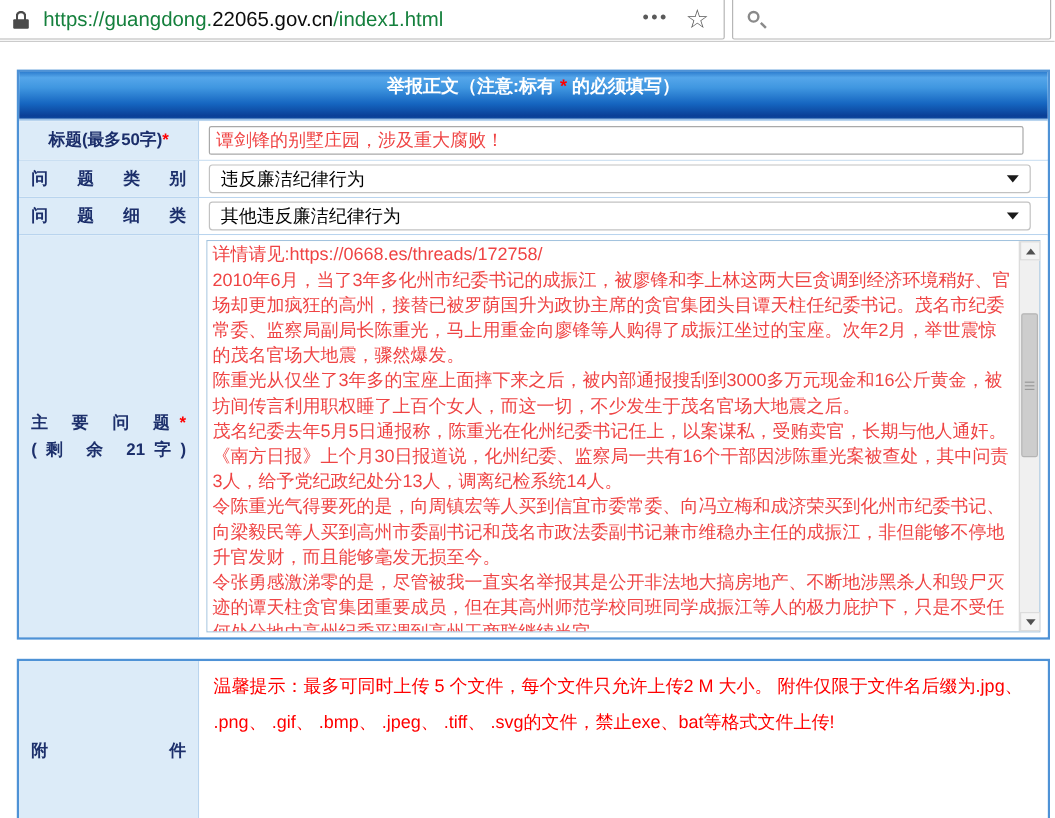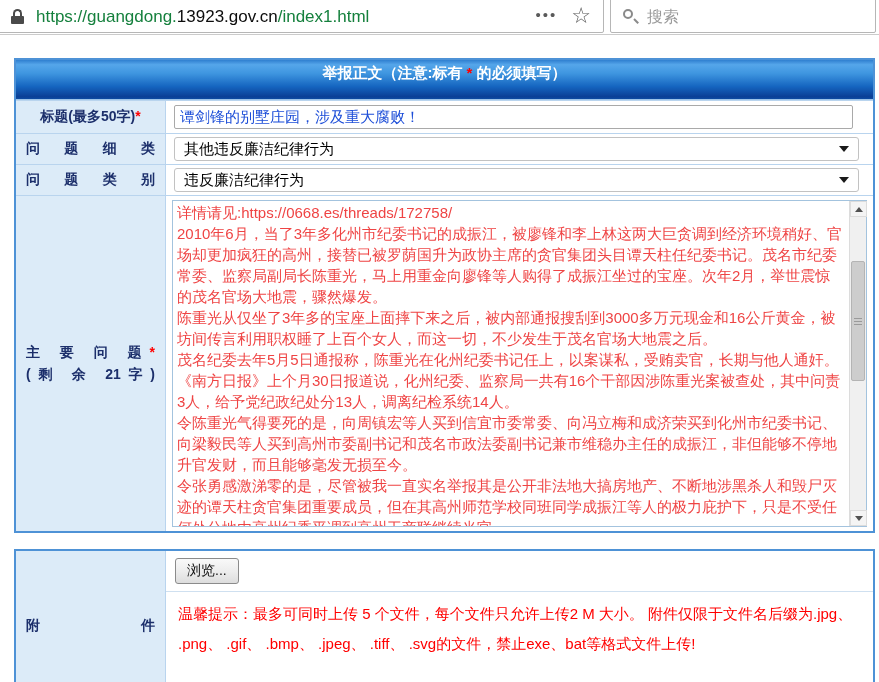--- a/index.html
+++ b/index.html
@@ -51,21 +51,21 @@
   .cell-label { width:150px; flex:0 0 150px; background:#dcebf8; border-right:1px solid #b9d4ee;
     display:flex; flex-direction:column; align-items:center; justify-content:center;
     font-weight:bold; font-size:14px; color:#1c2f6b; padding:0 10px; }
   .spread { width:100%; text-align:justify; text-align-last:justify; }
   .cell-content { flex:1 1 auto; background:#fff; display:flex; align-items:center;
     padding:4px 8px; min-width:0; }
 
   .row-title { height:33px; } .row-select { height:31px; } .row-main { height:336px; }
 
   .text-input { flex:1 1 auto; height:24px; border:1px solid #a9a9a9; border-radius:2px;
-    font-size:15px; font-family:inherit; padding:1px 5px; color:#1d4ed8; margin-right:12px; outline:none; }
+    font-size:15px; font-family:inherit; padding:1px 5px; color:#ef4444; margin-right:12px; outline:none; }
   .selectbox { flex:1 1 auto; height:24px; border:1px solid #c2c2c2; border-radius:3px;
     background:#fff; display:flex; align-items:center; justify-content:space-between;
     padding:0 9px; font-size:15px; color:#000; margin-right:6px; cursor:default; }
   .chevron-down { width:0; height:0; border-left:5px solid transparent;
     border-right:5px solid transparent; border-top:6px solid #1a1a1a; }
 
   .row-main .cell-content { align-items:stretch; padding:4px 6px; }
   .ta-wrap { position:relative; flex:1 1 auto; border:1px solid #a3c3de; background:#fff; }
   .main-textarea { position:absolute; left:0; top:0; right:17px; bottom:0; width:calc(100% - 17px);
     height:100%; border:none; resize:none; outline:none; font-family:inherit;
@@ -98,65 +98,64 @@
 <body>
 
 <div id="page">
 
   <div class="browser-bar">
     <div class="address-box">
       <span class="lock-icon">
           <span class="shackle"></span>
           <span class="body"></span>
         </span>
-      <span class="url-text"><span class="url-dim">https://guangdong.</span><span class="url-domain">13923.gov.cn</span><span class="url-dim">/index1.html</span></span>
+      <span class="url-text"><span class="url-dim">https://guangdong.</span><span class="url-domain">22065.gov.cn</span><span class="url-dim">/index1.html</span></span>
       <span class="page-actions">•••</span>
       <span class="star-icon">☆</span>
     </div>
     <div class="search-box">
       <span class="search-icon">
           <span class="glass"></span>
           <span class="handle"></span>
         </span>
-      <input class="search-input" type="text" placeholder="搜索" style="">
     </div>
     <div class="chrome-divider"></div>
   </div>
 
   <div class="panel" id="report-panel">
     <div class="panel-header"><span>举报正文（注意:标有 </span><span class="req">*</span><span> 的必须填写）</span></div>
 
     <div class="frow row-title">
       <div class="cell-label">
         <span><span>标题(最多50字)</span><span class="req">*</span></span>
       </div>
       <div class="cell-content">
         <input class="text-input" type="text" value="谭剑锋的别墅庄园，涉及重大腐败！" style="">
       </div>
     </div>
 
     <div class="frow row-select">
       <div class="cell-label">
+        <span class="spread">问 题 类 别</span>
+      </div>
+      <div class="cell-content">
+        <div class="selectbox">
+          <span>违反廉洁纪律行为</span>
+          <span class="chevron-down"></span>
+        </div>
+      </div>
+    </div>
+
+    <div class="frow row-select">
+      <div class="cell-label">
         <span class="spread">问 题 细 类</span>
       </div>
       <div class="cell-content">
         <div class="selectbox">
           <span>其他违反廉洁纪律行为</span>
-          <span class="chevron-down"></span>
-        </div>
-      </div>
-    </div>
-
-    <div class="frow row-select">
-      <div class="cell-label">
-        <span class="spread">问 题 类 别</span>
-      </div>
-      <div class="cell-content">
-        <div class="selectbox">
-          <span>违反廉洁纪律行为</span>
           <span class="chevron-down"></span>
         </div>
       </div>
     </div>
 
     <div class="frow row-main">
       <div class="cell-label">
         <span class="spread" style="margin-bottom:4px;"><span>主 要 问 题</span><span class="req">*</span></span>
         <span class="spread">(剩 余 21字)</span>
       </div>
@@ -186,21 +185,18 @@
       </div>
     </div>
   </div>
 
   <div class="panel" id="upload-panel">
     <div class="upload-row">
       <div class="cell-label">
         <span class="spread">附 件</span>
       </div>
       <div class="upload-content">
-        <div class="browse-row">
-          <button class="browse-btn">浏览...</button>
-        </div>
         <div class="upload-tip">温馨提示：最多可同时上传 5 个文件，每个文件只允许上传2 M 大小。 附件仅限于文件名后缀为.jpg、 .png、 .gif、 .bmp、 .jpeg、 .tiff、 .svg的文件，禁止exe、bat等格式文件上传!</div>
       </div>
     </div>
   </div>
 
 </div>
 
 </body></html>

